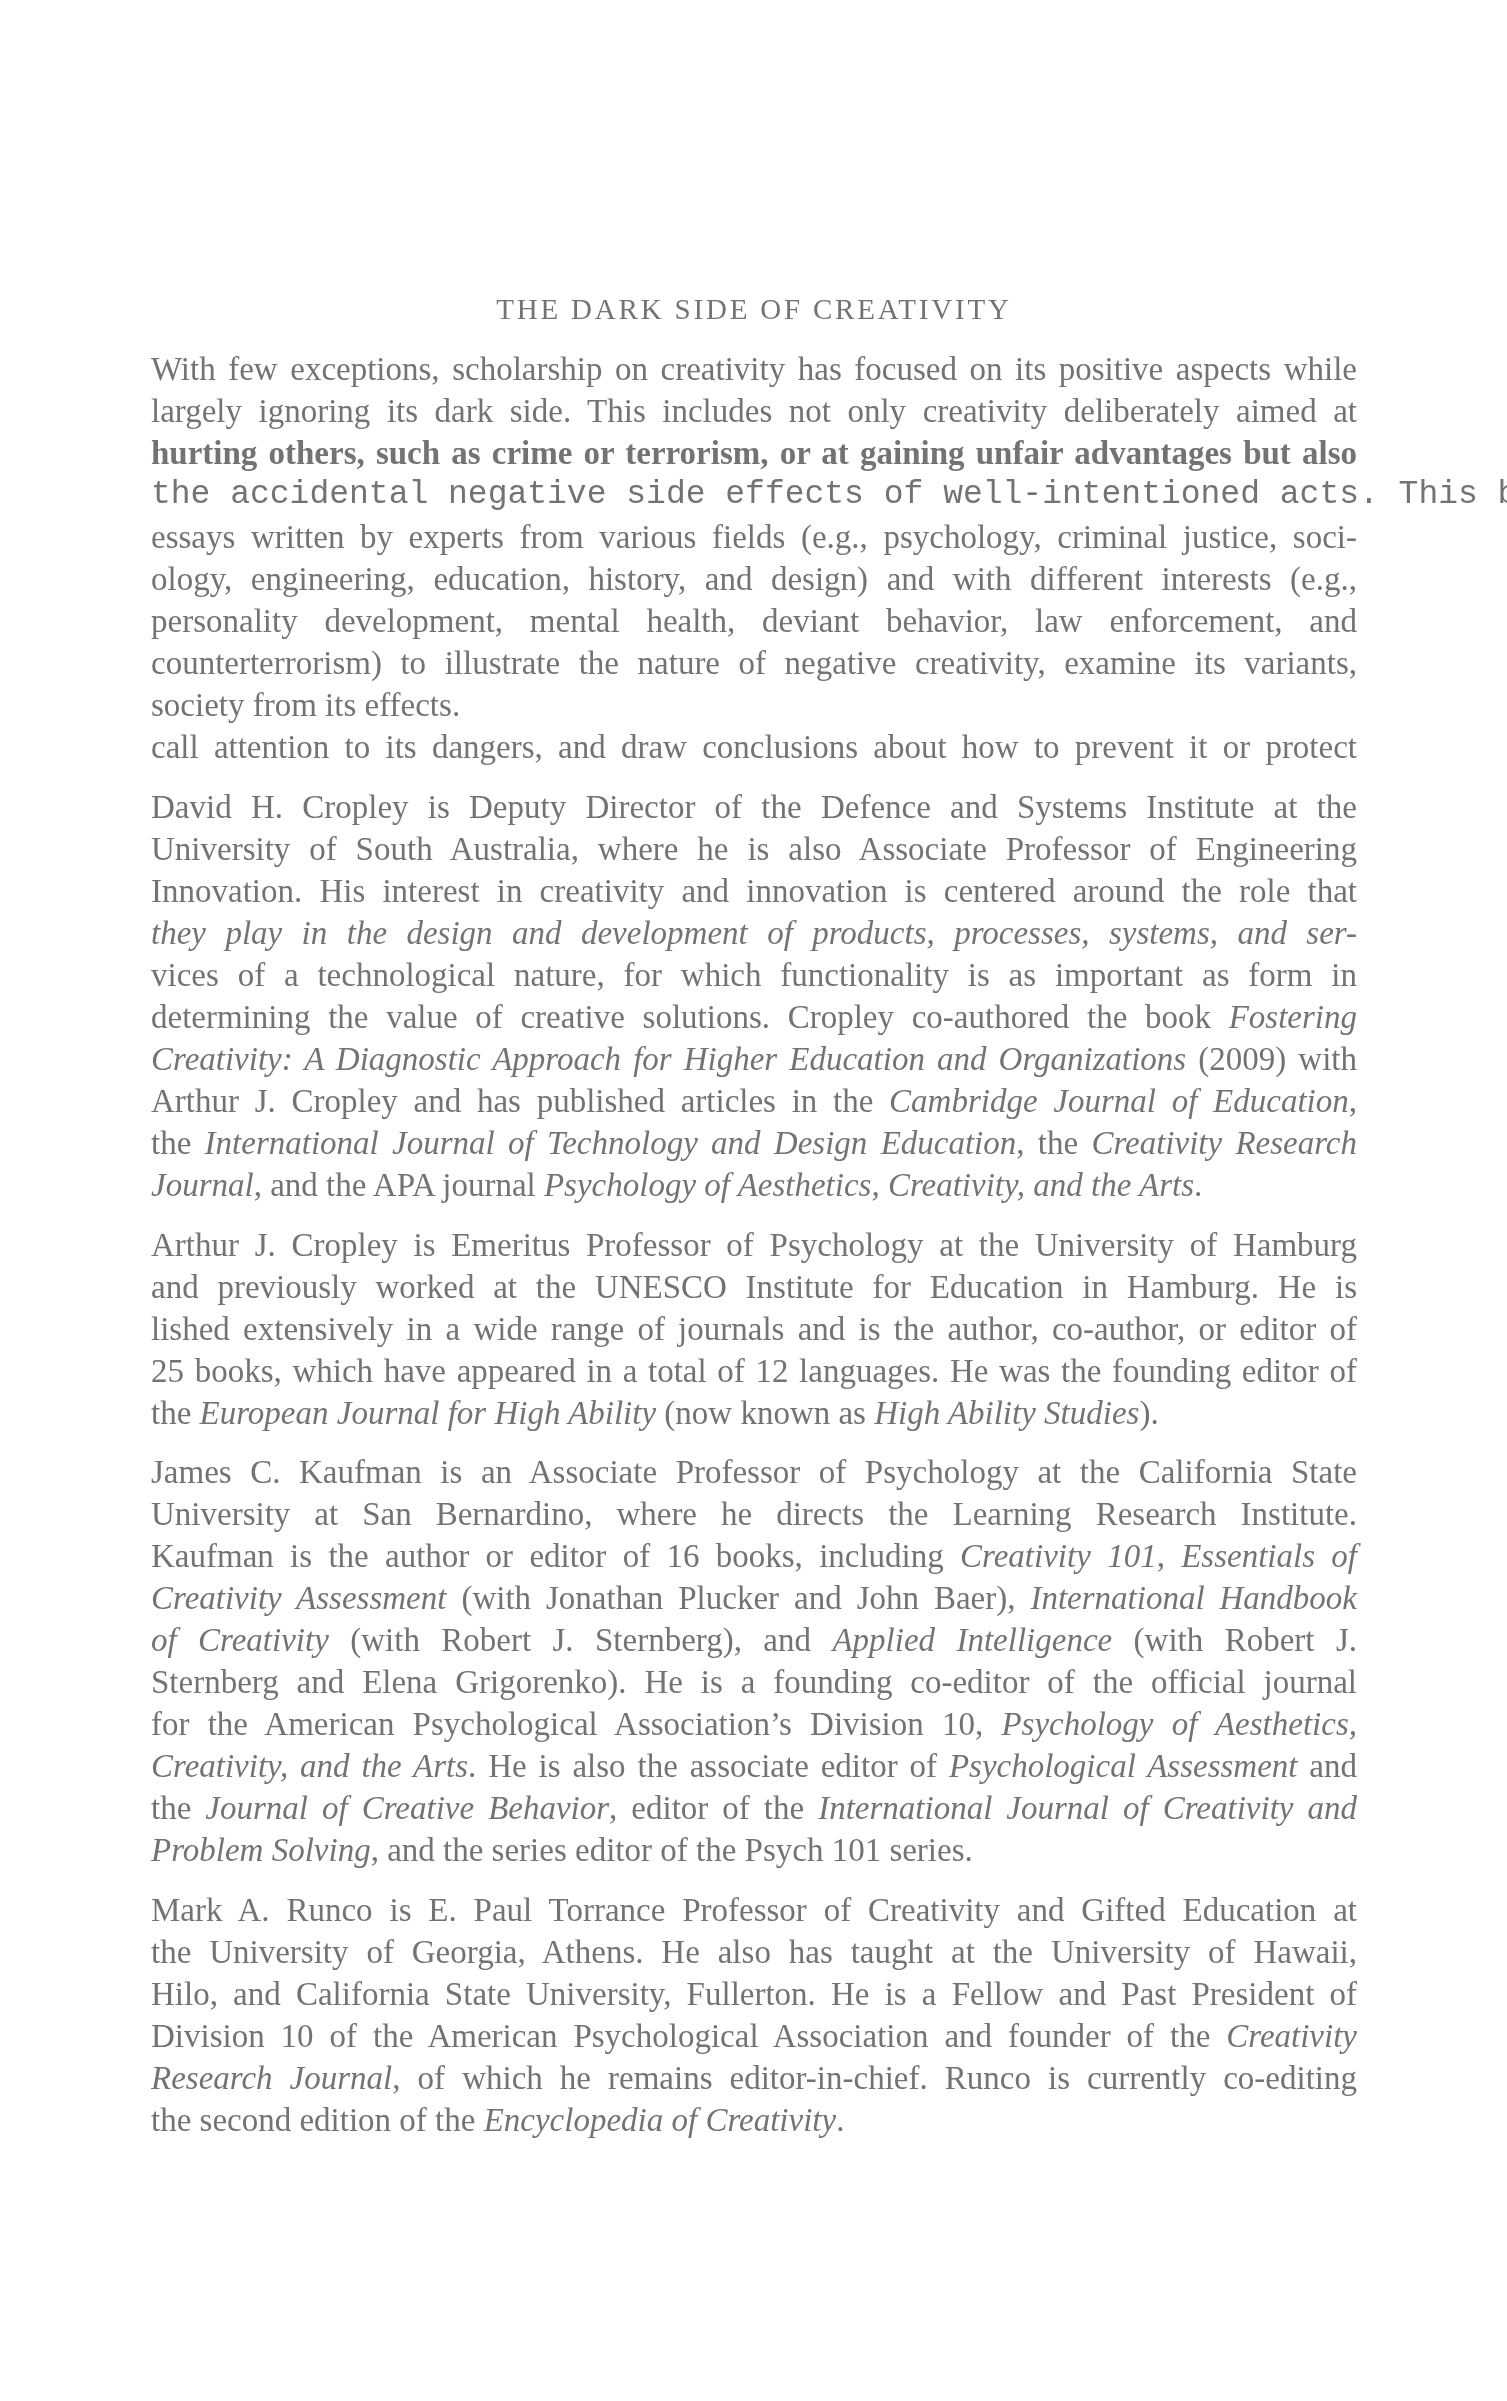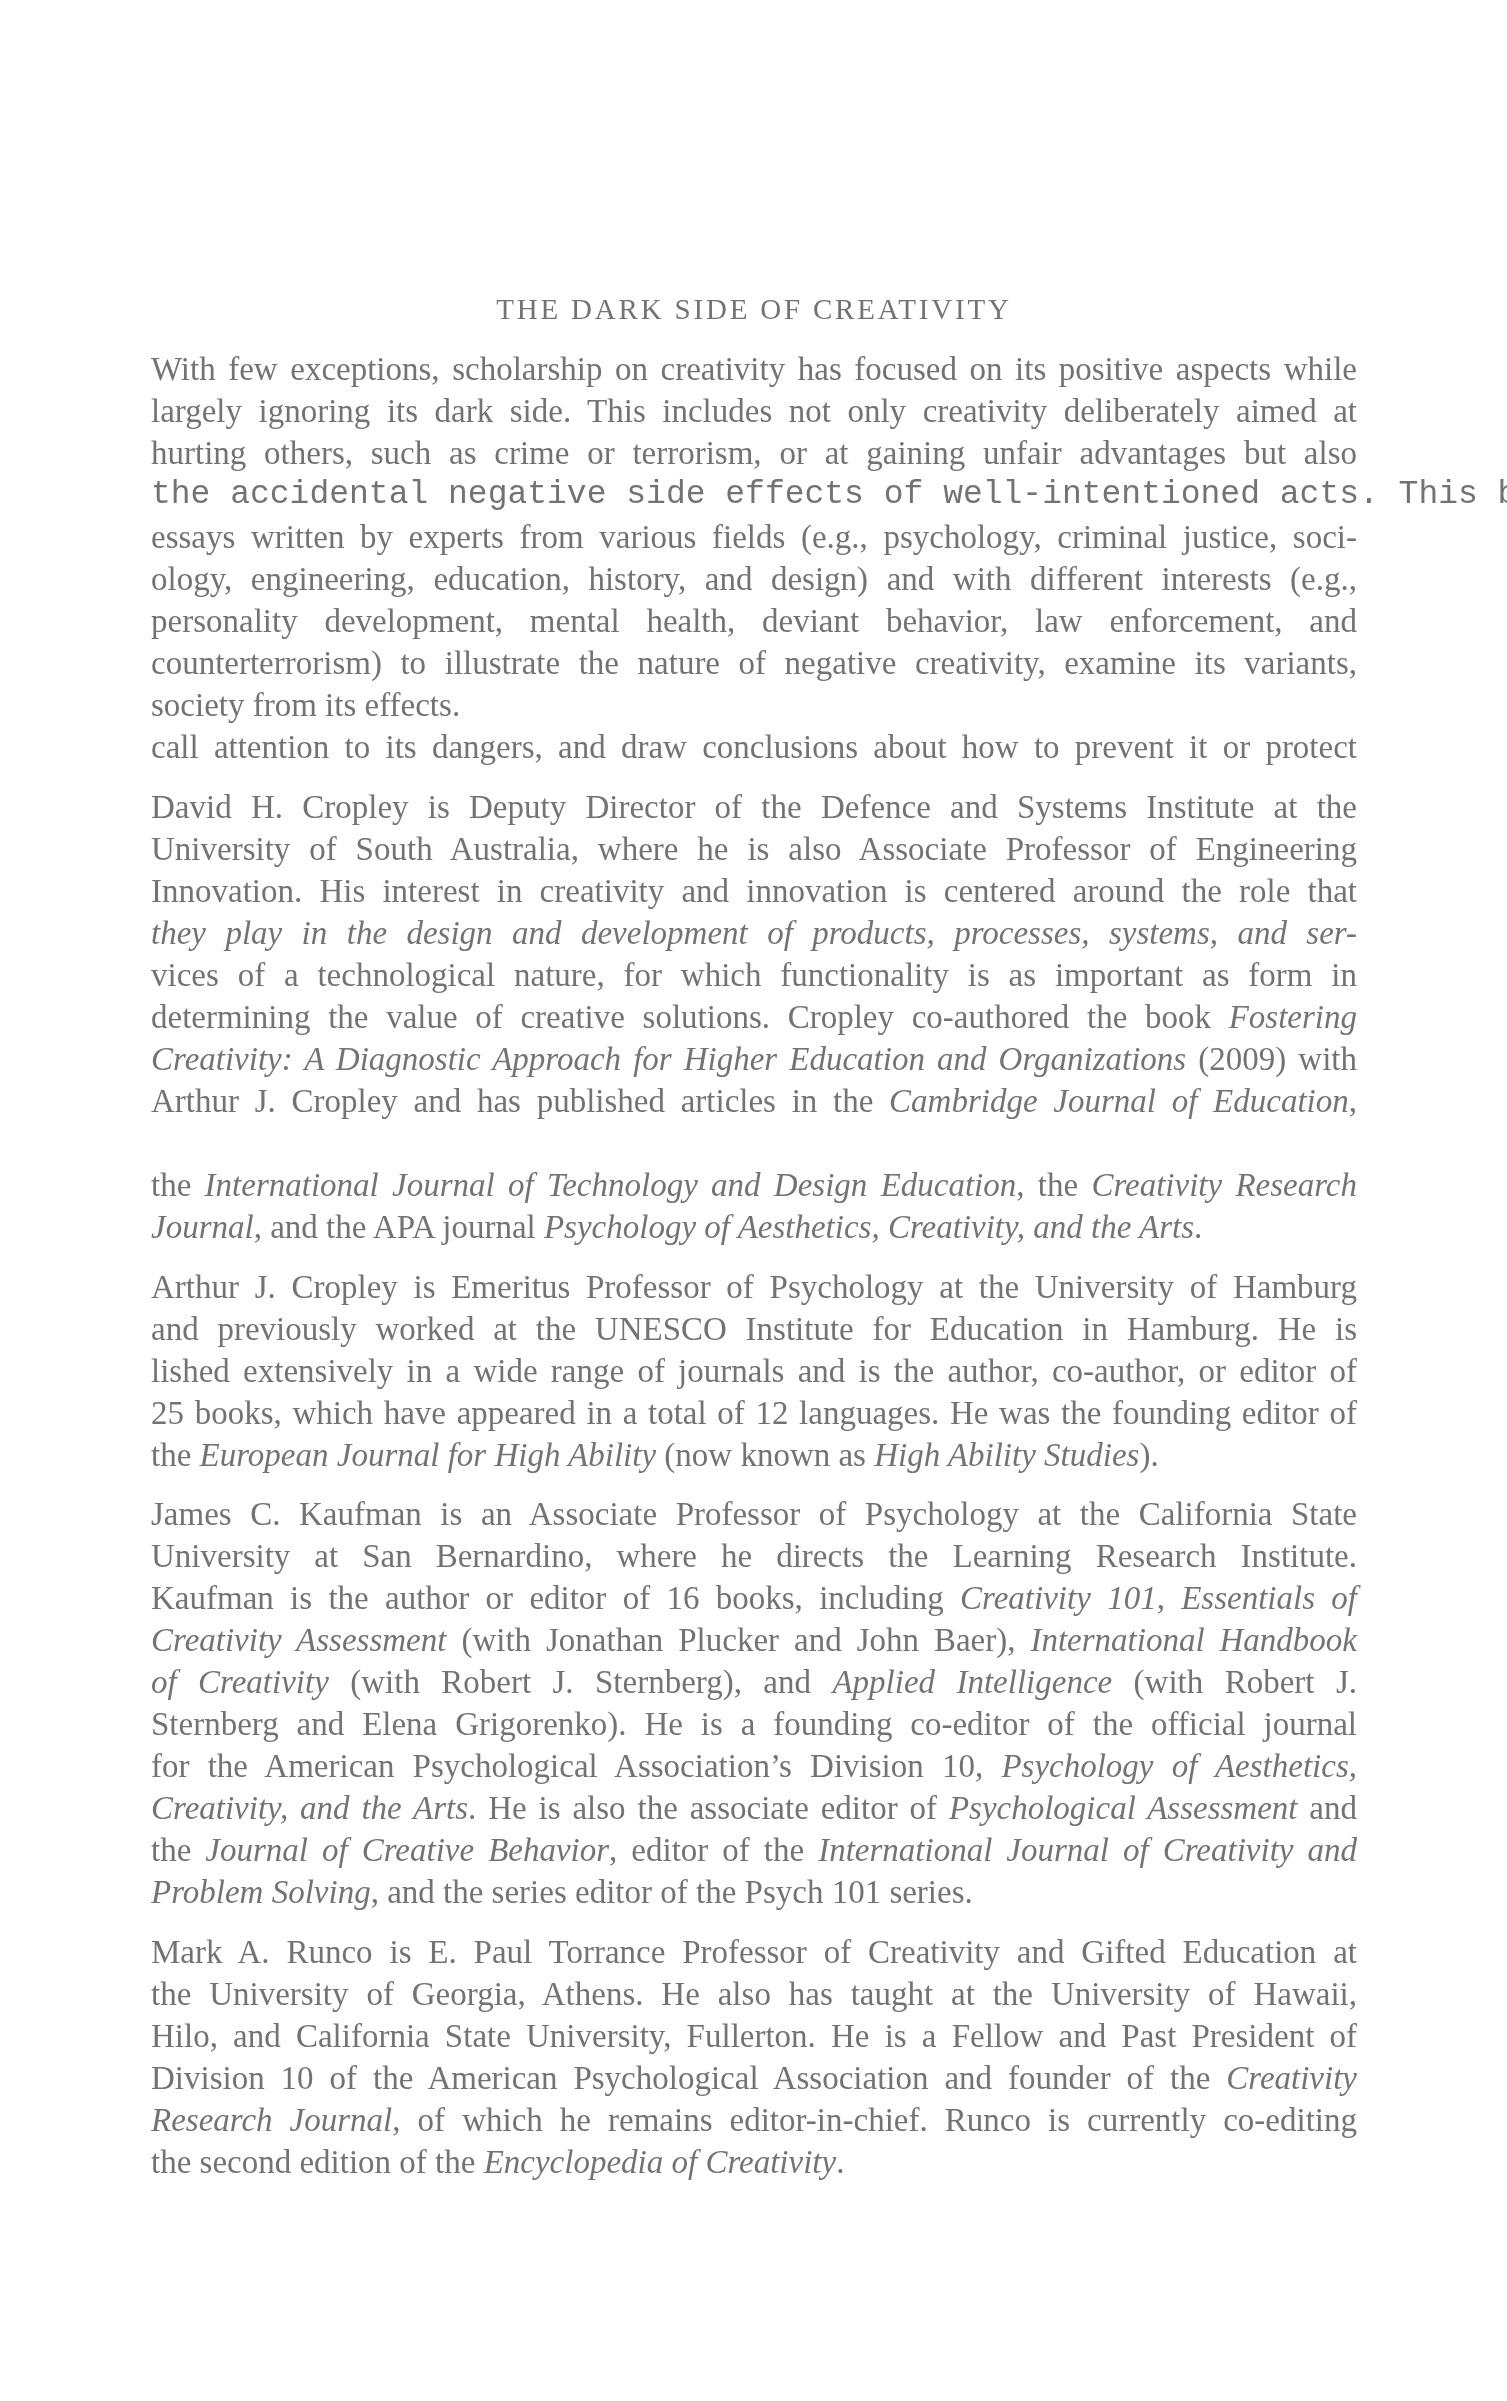--- a/index.html
+++ b/index.html
@@ -25,39 +25,39 @@
 </style>
 </head>
 <body>
 
 <div class="page">
   <div class="title">THE DARK SIDE OF CREATIVITY</div>
   <div id="paras">
       <div class="para">
         <span class="line" style="word-spacing: 0px;"><span>With few exceptions, scholarship on creativity has focused on its positive aspects while</span></span>
         <span class="line" style="word-spacing: 0px;"><span>largely ignoring its dark side. This includes not only creativity deliberately aimed at</span></span>
-        <span class="line" style="word-spacing: 0px;"><span>hurting others, such as crime or terrorism, or at gaining unfair advantages but also</span></span>
+        <span class="line" style="word-spacing: 0px; font-weight: bold;"><span>hurting others, such as crime or terrorism, or at gaining unfair advantages but also</span></span>
         <span class="line" style="word-spacing: 0px; font-family: Liberation Mono, monospace;"><span>the accidental negative side effects of well-intentioned acts. This book brings together</span></span>
         <span class="line" style="word-spacing: 0px;"><span>essays written by experts from various fields (e.g., psychology, criminal justice, soci-</span></span>
         <span class="line" style="word-spacing: 0px;"><span>ology, engineering, education, history, and design) and with different interests (e.g.,</span></span>
         <span class="line" style="word-spacing: 0px;"><span>personality development, mental health, deviant behavior, law enforcement, and</span></span>
         <span class="line" style="word-spacing: 0px;"><span>counterterrorism) to illustrate the nature of negative creativity, examine its variants,</span></span>
         <span class="line last"><span>society from its effects.</span></span>
         <span class="line" style="word-spacing: 0px;"><span>call attention to its dangers, and draw conclusions about how to prevent it or protect</span></span>
       </div>
       <div class="para">
         <span class="line" style="word-spacing: 0px;"><span>David H. Cropley is Deputy Director of the Defence and Systems Institute at the</span></span>
         <span class="line" style="word-spacing: 0px;"><span>University of South Australia, where he is also Associate Professor of Engineering</span></span>
         <span class="line" style="word-spacing: 0px;"><span>Innovation. His interest in creativity and innovation is centered around the role that</span></span>
         <span class="line" style="word-spacing: 0px; font-style: italic;"><span>they play in the design and development of products, processes, systems, and ser-</span></span>
         <span class="line" style="word-spacing: 0px;"><span>vices of a technological nature, for which functionality is as important as form in</span></span>
         <span class="line" style="word-spacing: 0px;"><span>determining the value of creative solutions. Cropley co-authored the book </span><span class="i">Fostering</span></span>
         <span class="line" style="word-spacing: 0px;"><span class="i">Creativity: A Diagnostic Approach for Higher Education and Organizations</span><span> (2009) with</span></span>
         <span class="line" style="word-spacing: 0px;"><span>Arthur J. Cropley and has published articles in the </span><span class="i">Cambridge Journal of Education</span><span>,</span></span>
-        <span class="line" style="word-spacing: 0px; margin-top: 42px;"><span>the </span><span class="i">International Journal of Technology and Design Education</span><span>, the </span><span class="i">Creativity Research</span></span>
+        <span class="line" style="word-spacing: 0px;"><span>the </span><span class="i">International Journal of Technology and Design Education</span><span>, the </span><span class="i">Creativity Research</span></span>
         <span class="line last"><span class="i">Journal</span><span>, and the APA journal </span><span class="i">Psychology of Aesthetics, Creativity, and the Arts</span><span>.</span></span>
       </div>
       <div class="para">
         <span class="line" style="word-spacing: 0px;"><span>Arthur J. Cropley is Emeritus Professor of Psychology at the University of Hamburg</span></span>
         <span class="line" style="word-spacing: 0px;"><span>and previously worked at the UNESCO Institute for Education in Hamburg. He is</span></span>
         <span class="line" style="word-spacing: 0px;"><span>lished extensively in a wide range of journals and is the author, co-author, or editor of</span></span>
         <span class="line" style="word-spacing: 0px;"><span>25 books, which have appeared in a total of 12 languages. He was the founding editor of</span></span>
         <span class="line last"><span>the </span><span class="i">European Journal for High Ability</span><span> (now known as </span><span class="i">High Ability Studies</span><span>).</span></span>
       </div>
       <div class="para">

